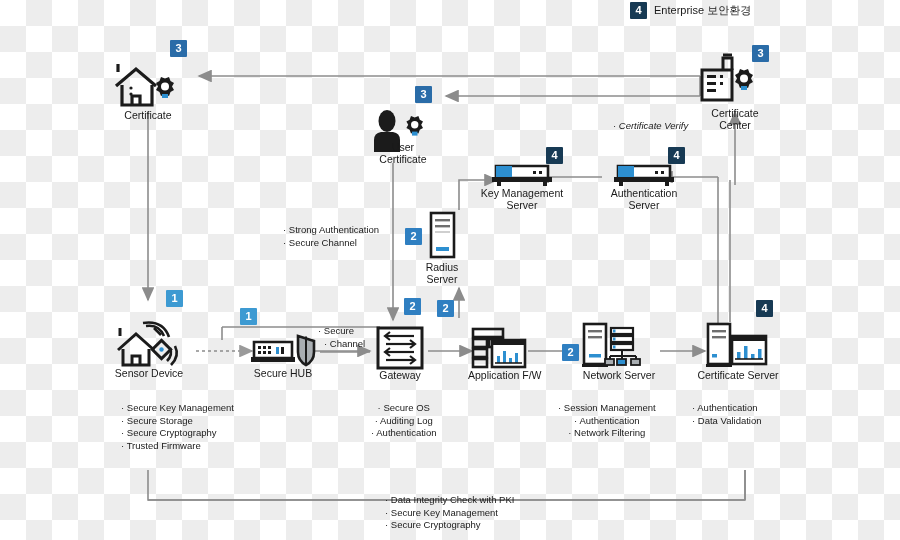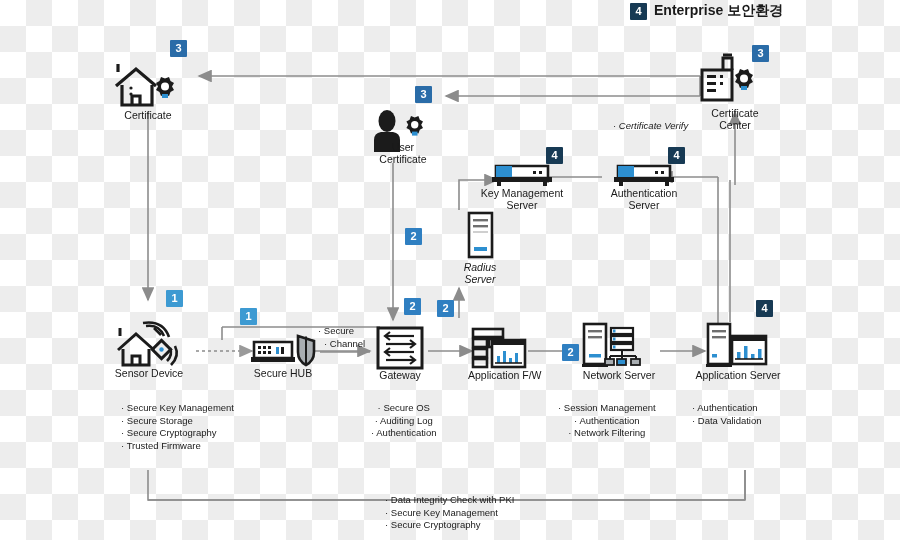--- a/index.html
+++ b/index.html
@@ -18,21 +18,21 @@
   .nlabel{font-size:10.5px;color:#1a1a1a;line-height:11.5px;white-space:nowrap;}
   .badge{position:absolute;width:17px;height:17px;border-radius:1px;color:#fff;
          font-size:11px;font-weight:bold;line-height:17px;text-align:center;}
   .b1{background:#3d9ad2;}
   .b2{background:#2f7fc1;}
   .b3{background:#2a6ca8;}
   .b4{background:#173a54;}
   .ann{position:absolute;font-size:9.5px;color:#1a1a1a;line-height:12.5px;white-space:nowrap;text-align:left;}
   .ann div:before{content:"· ";}
   .legend{position:absolute;display:flex;align-items:center;gap:7px;}
-  .legend .ltext{font-size:14px;color:#1a1a1a;white-space:nowrap;font-weight:bold;}
+  .legend .ltext{font-size:11px;color:#1a1a1a;white-space:nowrap;}
   .legend .badge{position:static;}
   svg{display:block;overflow:visible;}
   #wires{position:absolute;left:0;top:0;width:900px;height:540px;pointer-events:none;}
 </style>
 </head>
 <body>
 
 <div id="stage">
 
   <svg id="wires" viewBox="0 0 900 540">
@@ -181,21 +181,21 @@
       <rect x="14" y="17" width="60" height="5" fill="#1b1b1b"></rect>
       <rect x="19" y="22" width="4" height="4" fill="#1b1b1b"></rect>
       <rect x="65" y="22" width="4" height="4" fill="#1b1b1b"></rect>
       <rect x="55" y="11" width="3" height="3" fill="#1b1b1b"></rect>
       <rect x="61" y="11" width="3" height="3" fill="#1b1b1b"></rect>
     </svg>
     <div class="nlabel">Authentication</div>
     <div class="nlabel">Server</div>
   </div>
 
-  <div class="node" style="left:452px;top:210px;width:56px;font-style:italic;">
+  <div class="node" style="left:414px;top:210px;width:56px;">
     <svg width="56" height="52" viewBox="0 0 56 52">
       <rect x="17" y="3" width="23" height="44" fill="#fff" stroke="#1b1b1b" stroke-width="2.6"></rect>
       <rect x="21" y="9" width="15" height="2.4" fill="#6f6f6f"></rect>
       <rect x="21" y="15" width="15" height="2.4" fill="#6f6f6f"></rect>
       <rect x="21" y="21" width="15" height="2" fill="#cfcfcf"></rect>
       <rect x="22" y="37" width="13" height="4" fill="#2d8fd0"></rect>
     </svg>
     <div class="nlabel">Radius</div>
     <div class="nlabel">Server</div>
   </div>
@@ -320,31 +320,35 @@
       <rect x="38" y="14" width="34" height="28" fill="#fff" stroke="#1b1b1b" stroke-width="2.6"></rect>
       <rect x="38" y="14" width="34" height="5" fill="#1b1b1b"></rect>
       <g fill="#2d8fd0">
         <rect x="43" y="30" width="3.5" height="7"></rect>
         <rect x="50" y="24" width="3.5" height="13"></rect>
         <rect x="57" y="32" width="3.5" height="5"></rect>
         <rect x="64" y="27" width="3.5" height="10"></rect>
       </g>
       <path d="M41,37 L69,37" stroke="#1b1b1b" stroke-width="1.6"></path>
     </svg>
-    <div class="nlabel">Application Server</div>
+    <div class="nlabel">Certificate Server</div>
   </div>
 
   <span class="badge b3" style="left:415px;top:86px;">3</span>
   <span class="badge b2" style="left:405px;top:228px;">2</span>
   <span class="badge b2" style="left:437px;top:300px;">2</span>
 
   <div class="ann" style="left:613px;top:120px;font-style:italic;">
     <div>Certificate Verify</div>
   </div>
 
+  <div class="ann" style="left:283px;top:224px;">
+    <div>Strong Authentication</div>
+    <div>Secure Channel</div>
+  </div>
 
   <div class="ann" style="left:318px;top:325px;">
     <div>Secure</div>
     <div style="padding-left:6px;">Channel</div>
   </div>
 
   <div class="ann" style="left:121px;top:402px;">
     <div>Secure Key Management</div>
     <div>Secure Storage</div>
     <div>Secure Cryptography</div>

